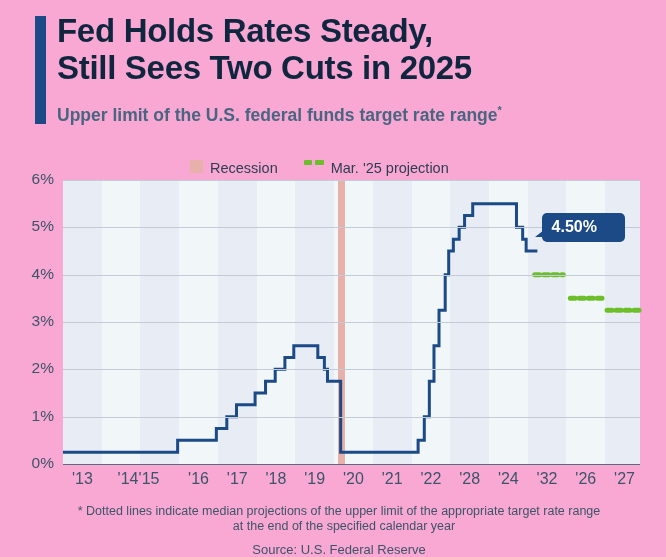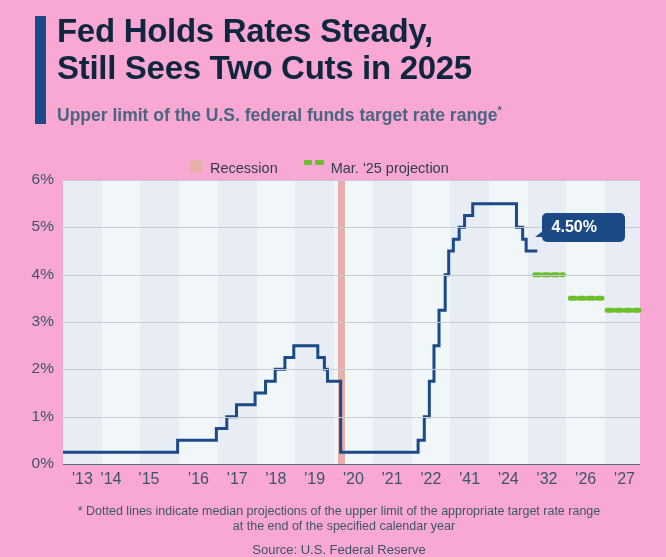--- a/index.html
+++ b/index.html
@@ -141,30 +141,30 @@
         <div class="gridline" style="top: 236.667px;"></div>
         <div class="gridline" style="top: 189.333px;"></div>
         <div class="gridline" style="top: 142px;"></div>
         <div class="gridline" style="top: 94.6667px;"></div>
         <div class="gridline" style="top: 47.3333px;"></div>
         <div class="gridline" style="top: 0px;"></div>
         <div class="callout" style="background: rgb(27, 74, 134); left: 478.57px; top: 33px;">4.50%</div>
       </div>
     <div class="xlabels">
         <div class="xlab" style="left: 19.3624px;">'13</div>
-        <div class="xlab" style="left: 48px;">'14</div>
+        <div class="xlab" style="left: 65px;">'14</div>
         <div class="xlab" style="left: 86px;">'15</div>
         <div class="xlab" style="left: 135.537px;">'16</div>
         <div class="xlab" style="left: 174.262px;">'17</div>
         <div class="xlab" style="left: 212.987px;">'18</div>
         <div class="xlab" style="left: 251.711px;">'19</div>
         <div class="xlab" style="left: 290.436px;">'20</div>
         <div class="xlab" style="left: 329.161px;">'21</div>
         <div class="xlab" style="left: 367.886px;">'22</div>
-        <div class="xlab" style="left: 406.611px;">'41</div>
+        <div class="xlab" style="left: 406.611px;">'28</div>
         <div class="xlab" style="left: 445.336px;">'24</div>
         <div class="xlab" style="left: 484.06px;">'32</div>
         <div class="xlab" style="left: 522.785px;">'26</div>
         <div class="xlab" style="left: 561.51px;">'27</div>
       </div>
   </div>
 
   <div class="footer">
     <div class="note">
       <span>* Dotted lines indicate median projections of the upper limit of the appropriate target rate range</span>

